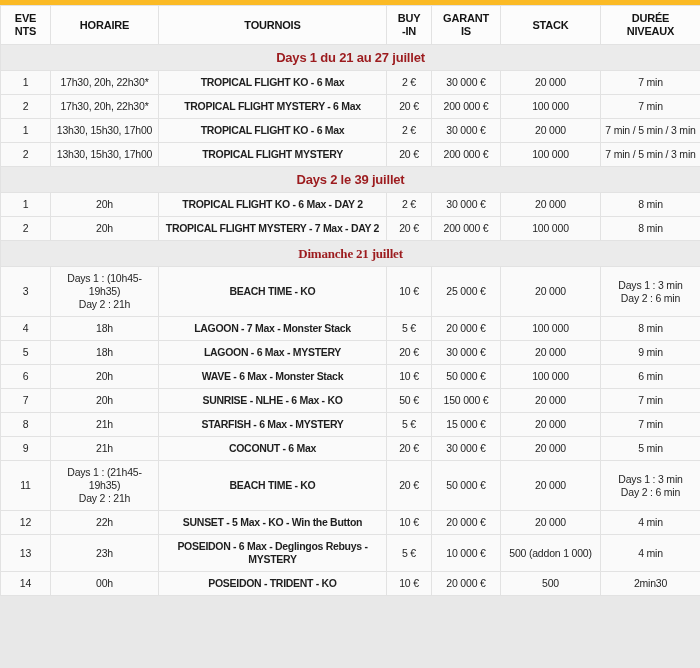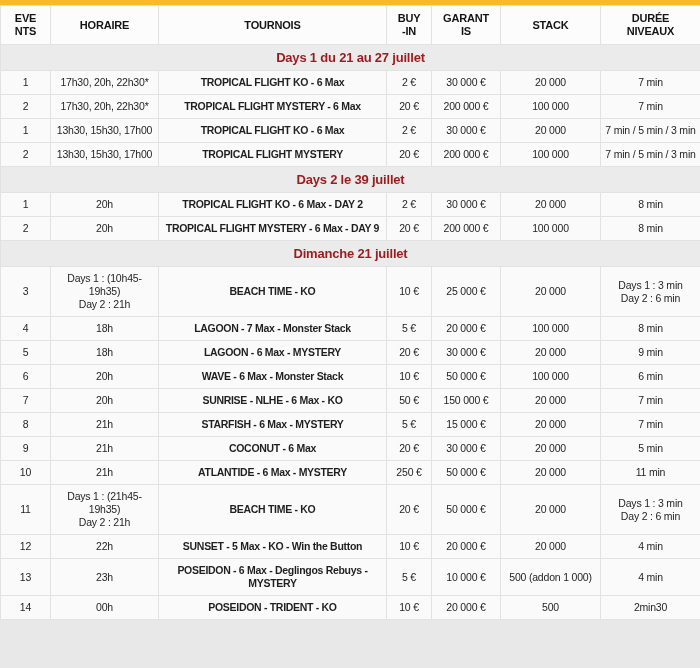--- a/index.html
+++ b/index.html
@@ -116,28 +116,28 @@
         <td class="col-horaire">20h</td>
         <td class="col-tournois">TROPICAL FLIGHT KO - 6 Max - DAY 2</td>
         <td class="col-buyin">2 €</td>
         <td class="col-garantis">30 000 €</td>
         <td class="col-stack">20 000</td>
         <td class="col-duree">8 min</td>
       </tr>
       <tr>
         <td class="col-events">2</td>
         <td class="col-horaire">20h</td>
-        <td class="col-tournois">TROPICAL FLIGHT MYSTERY - 6 Max - DAY 9</td>
+        <td class="col-tournois">TROPICAL FLIGHT MYSTERY - 7 Max - DAY 2</td>
         <td class="col-buyin">20 €</td>
         <td class="col-garantis">200 000 €</td>
         <td class="col-stack">100 000</td>
         <td class="col-duree">8 min</td>
       </tr>
       <tr class="section-row">
-        <td colspan="7" style="color: rgb(156, 27, 30);">Dimanche 21 juillet</td>
+        <td colspan="7" style="color: rgb(156, 27, 30); font-family: Liberation Serif, serif;">Dimanche 21 juillet</td>
       </tr>
       <tr>
         <td class="col-events">3</td>
         <td class="col-horaire">Days 1 : (10h45-19h35)
 Day 2 : 21h</td>
         <td class="col-tournois">BEACH TIME - KO</td>
         <td class="col-buyin">10 €</td>
         <td class="col-garantis">25 000 €</td>
         <td class="col-stack">20 000</td>
         <td class="col-duree">Days 1 : 3 min
@@ -189,29 +189,20 @@
         <td class="col-duree">7 min</td>
       </tr>
       <tr>
         <td class="col-events">9</td>
         <td class="col-horaire">21h</td>
         <td class="col-tournois">COCONUT - 6 Max</td>
         <td class="col-buyin">20 €</td>
         <td class="col-garantis">30 000 €</td>
         <td class="col-stack">20 000</td>
         <td class="col-duree">5 min</td>
-      </tr>
-      <tr>
-        <td class="col-events">10</td>
-        <td class="col-horaire">21h</td>
-        <td class="col-tournois">ATLANTIDE - 6 Max - MYSTERY</td>
-        <td class="col-buyin">250 €</td>
-        <td class="col-garantis">50 000 €</td>
-        <td class="col-stack">20 000</td>
-        <td class="col-duree">11 min</td>
       </tr>
       <tr>
         <td class="col-events">11</td>
         <td class="col-horaire">Days 1 : (21h45-19h35)
 Day 2 : 21h</td>
         <td class="col-tournois">BEACH TIME - KO</td>
         <td class="col-buyin">20 €</td>
         <td class="col-garantis">50 000 €</td>
         <td class="col-stack">20 000</td>
         <td class="col-duree">Days 1 : 3 min

